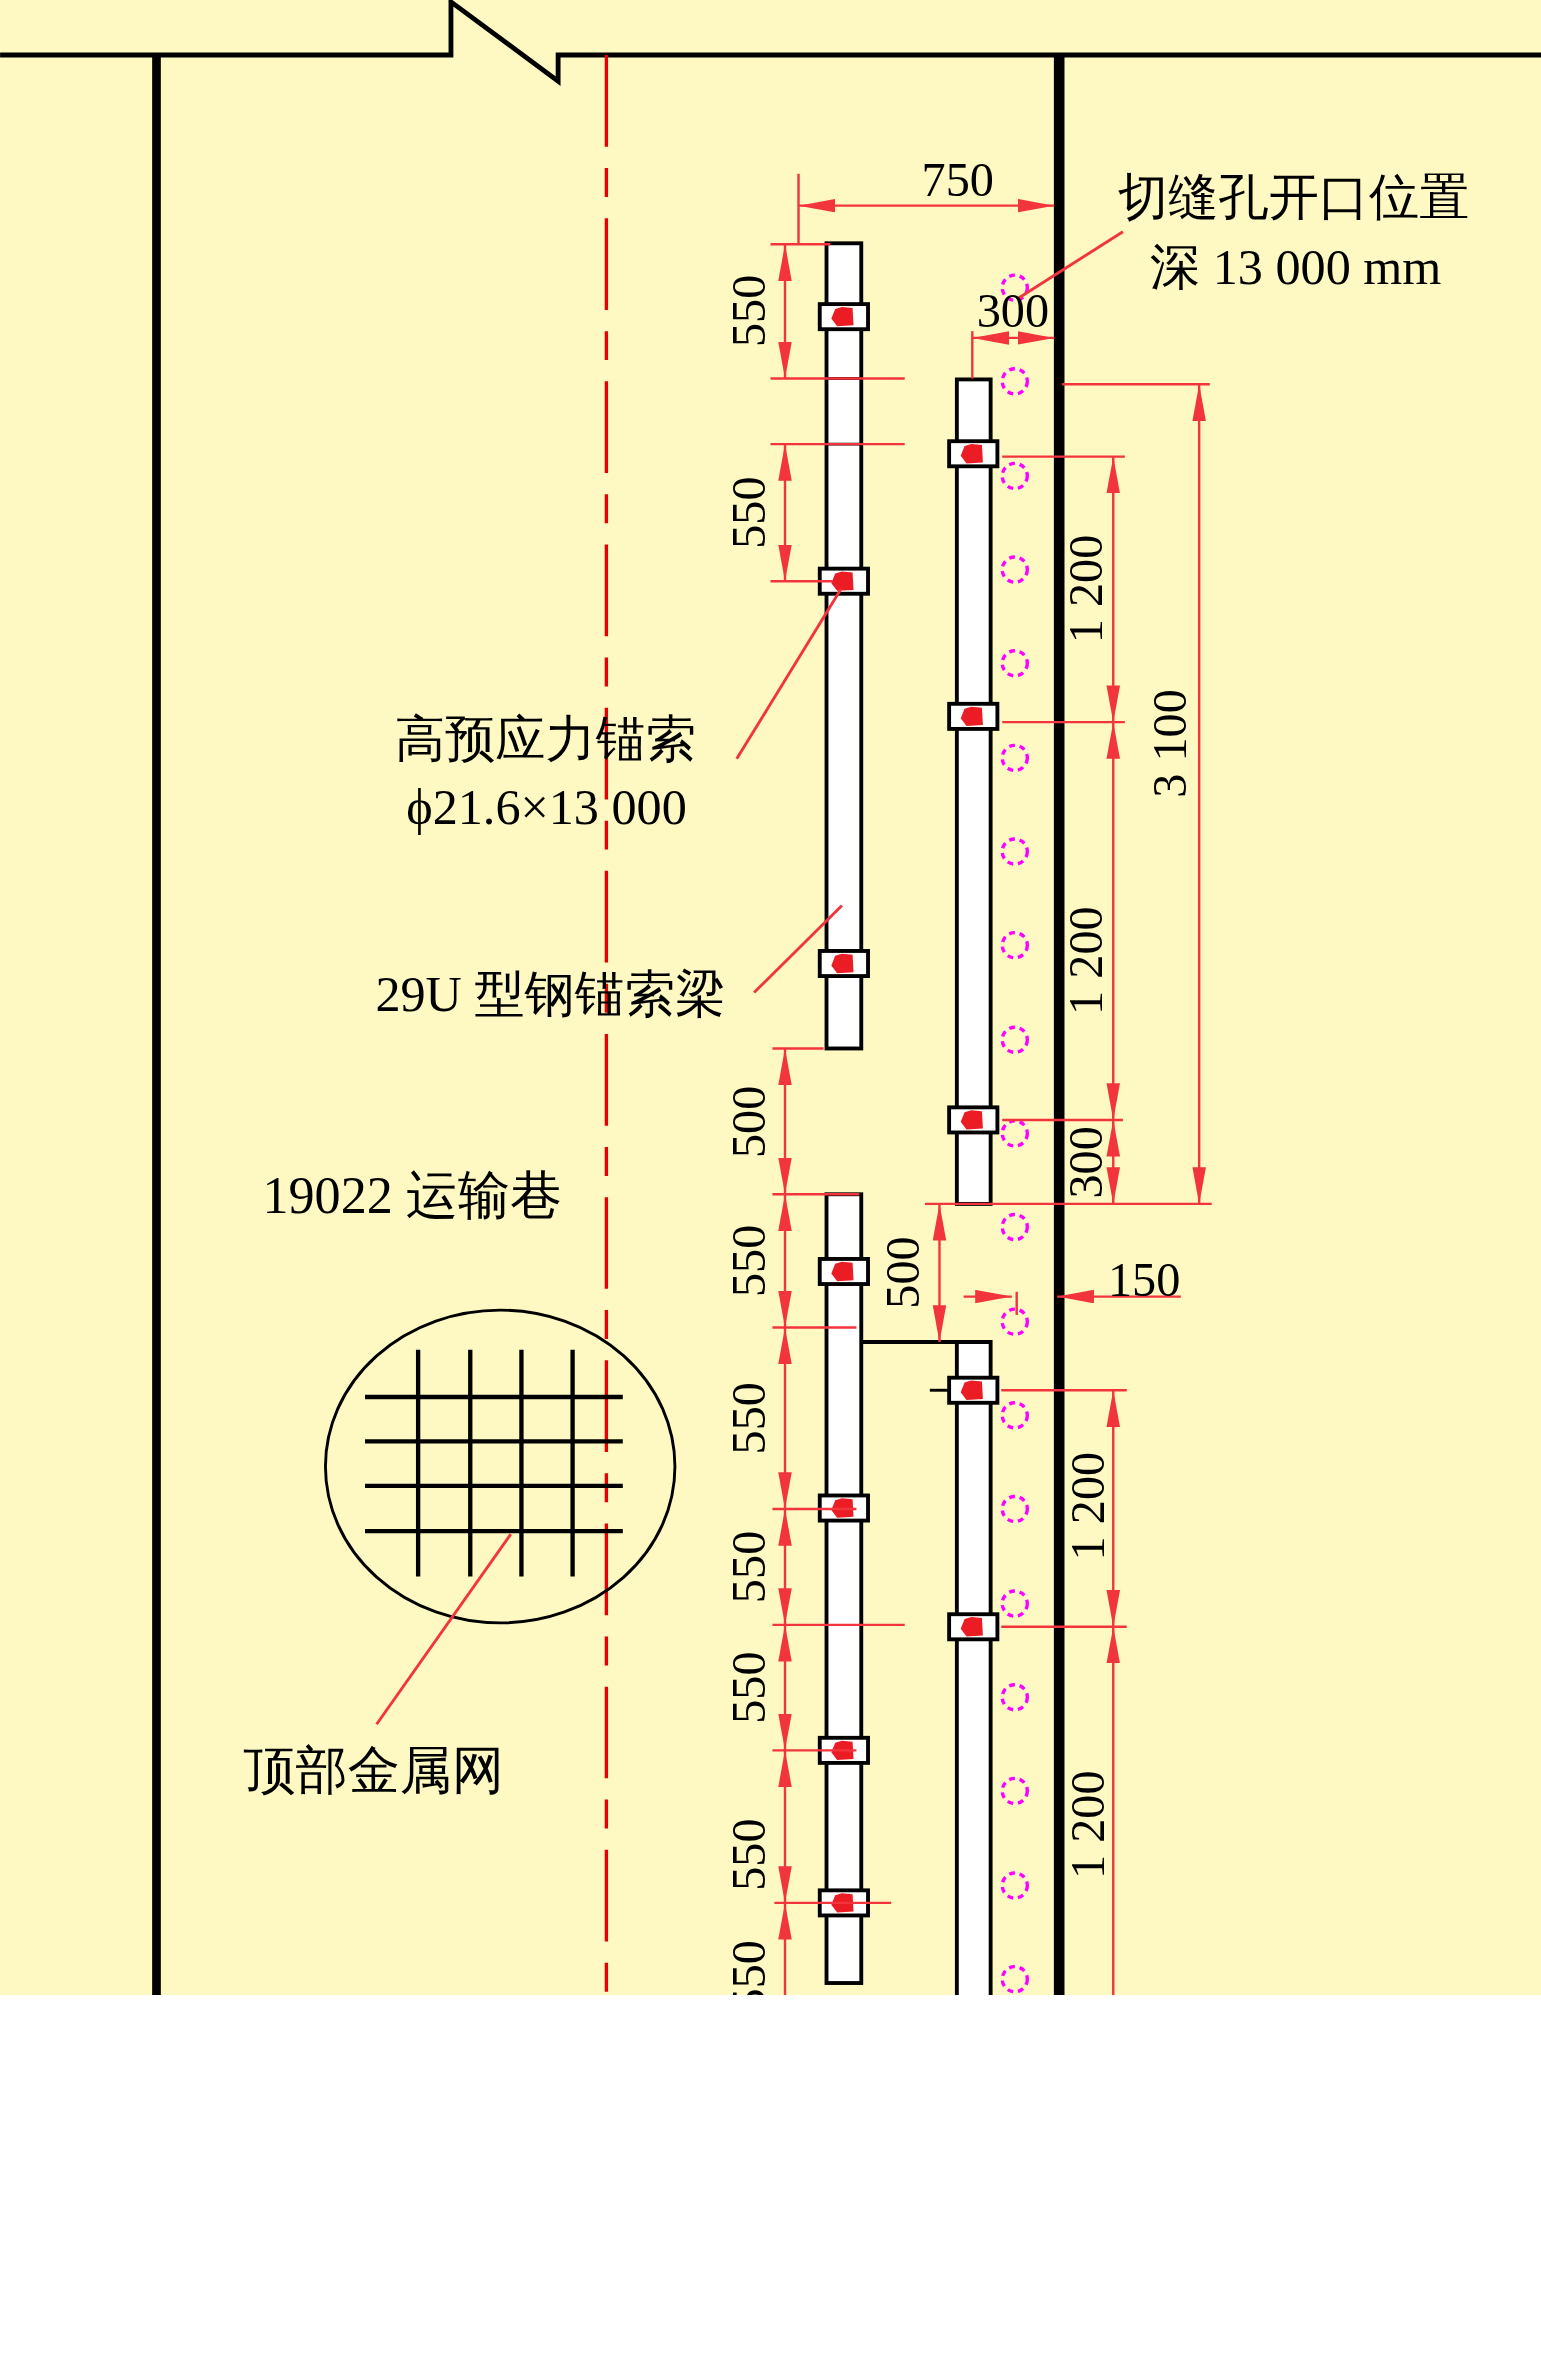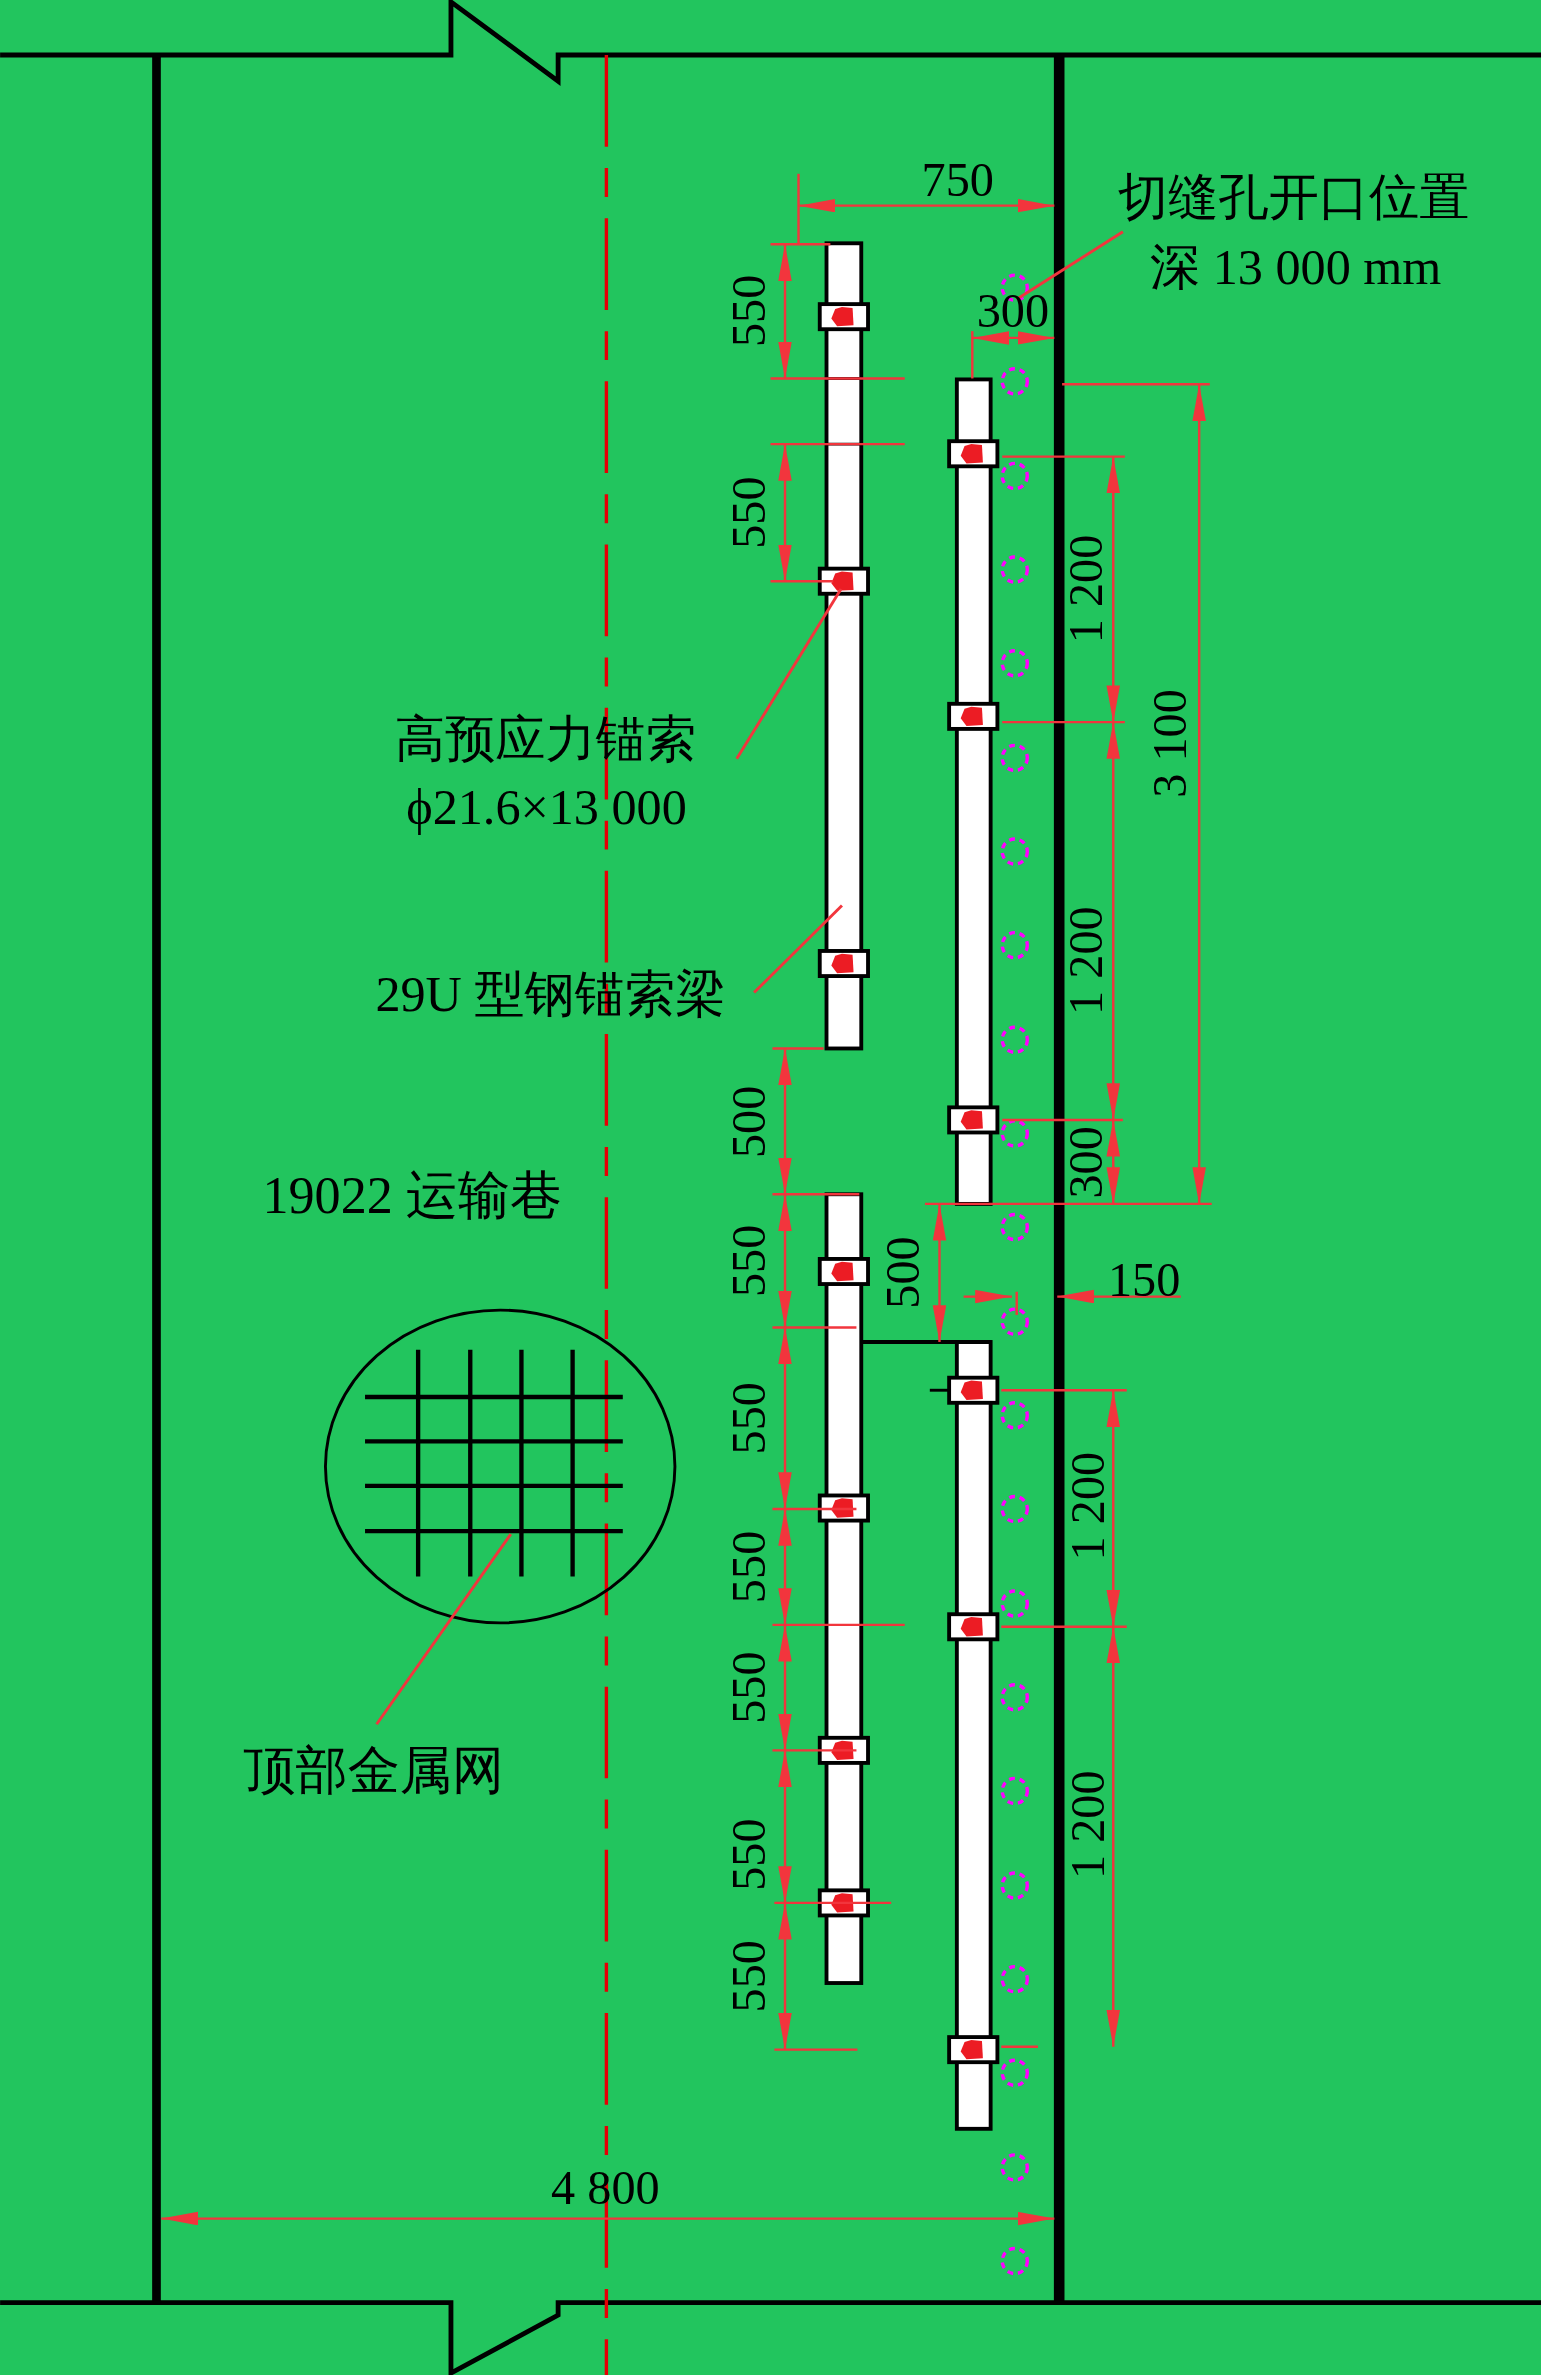--- a/index.html
+++ b/index.html
@@ -1,16 +1,16 @@
 <!DOCTYPE html>
 <html><head>
 <meta charset="utf-8">
 <style>
   html,body{margin:0;padding:0;background:#fff;}
-  #stage{position:relative;width:1542px;height:2375px;background:#22c55e;overflow:hidden;}
+  #stage{position:relative;width:1542px;height:1995px;background:#fef9c3;overflow:hidden;}
   svg text{font-family:"Liberation Serif","DejaVu Serif",serif;fill:#000;}
   .dimtxt{font-size:50px;}
   .cjk{font-size:52px;}
 </style>
 </head>
 <body>
 
 <div id="stage">
 <svg width="1542" height="2375" viewBox="0 0 1597 2460" xmlns="http://www.w3.org/2000/svg">
   <defs>

